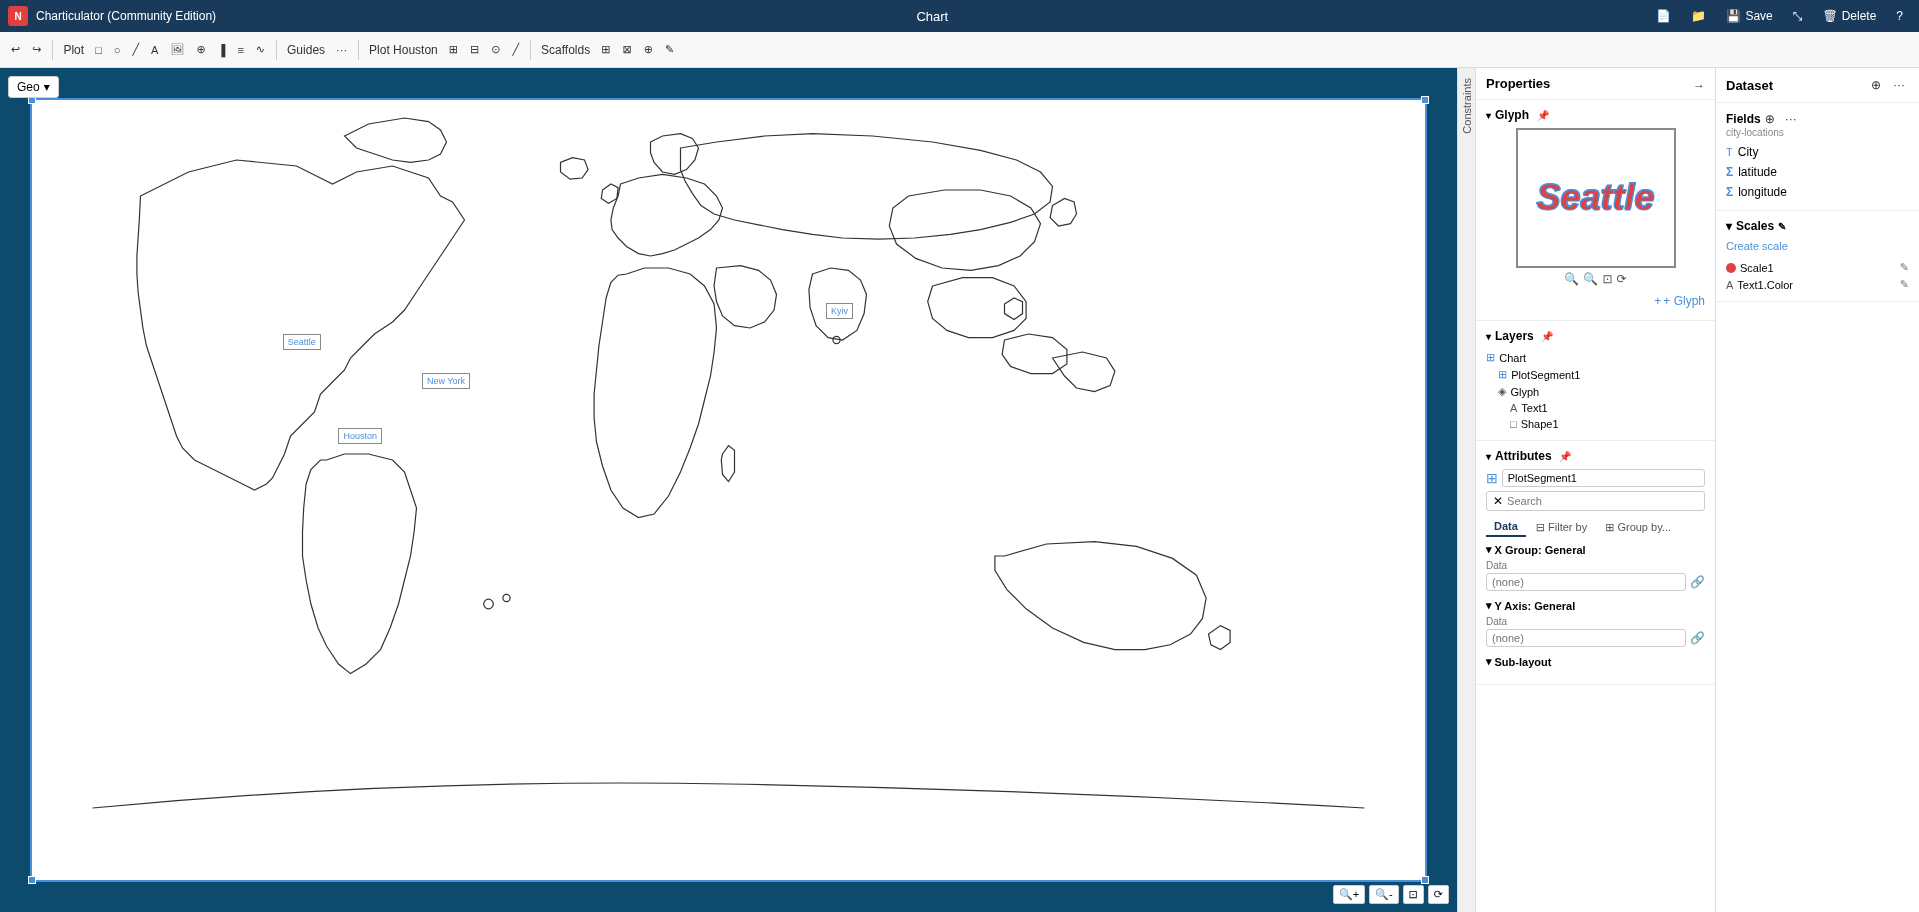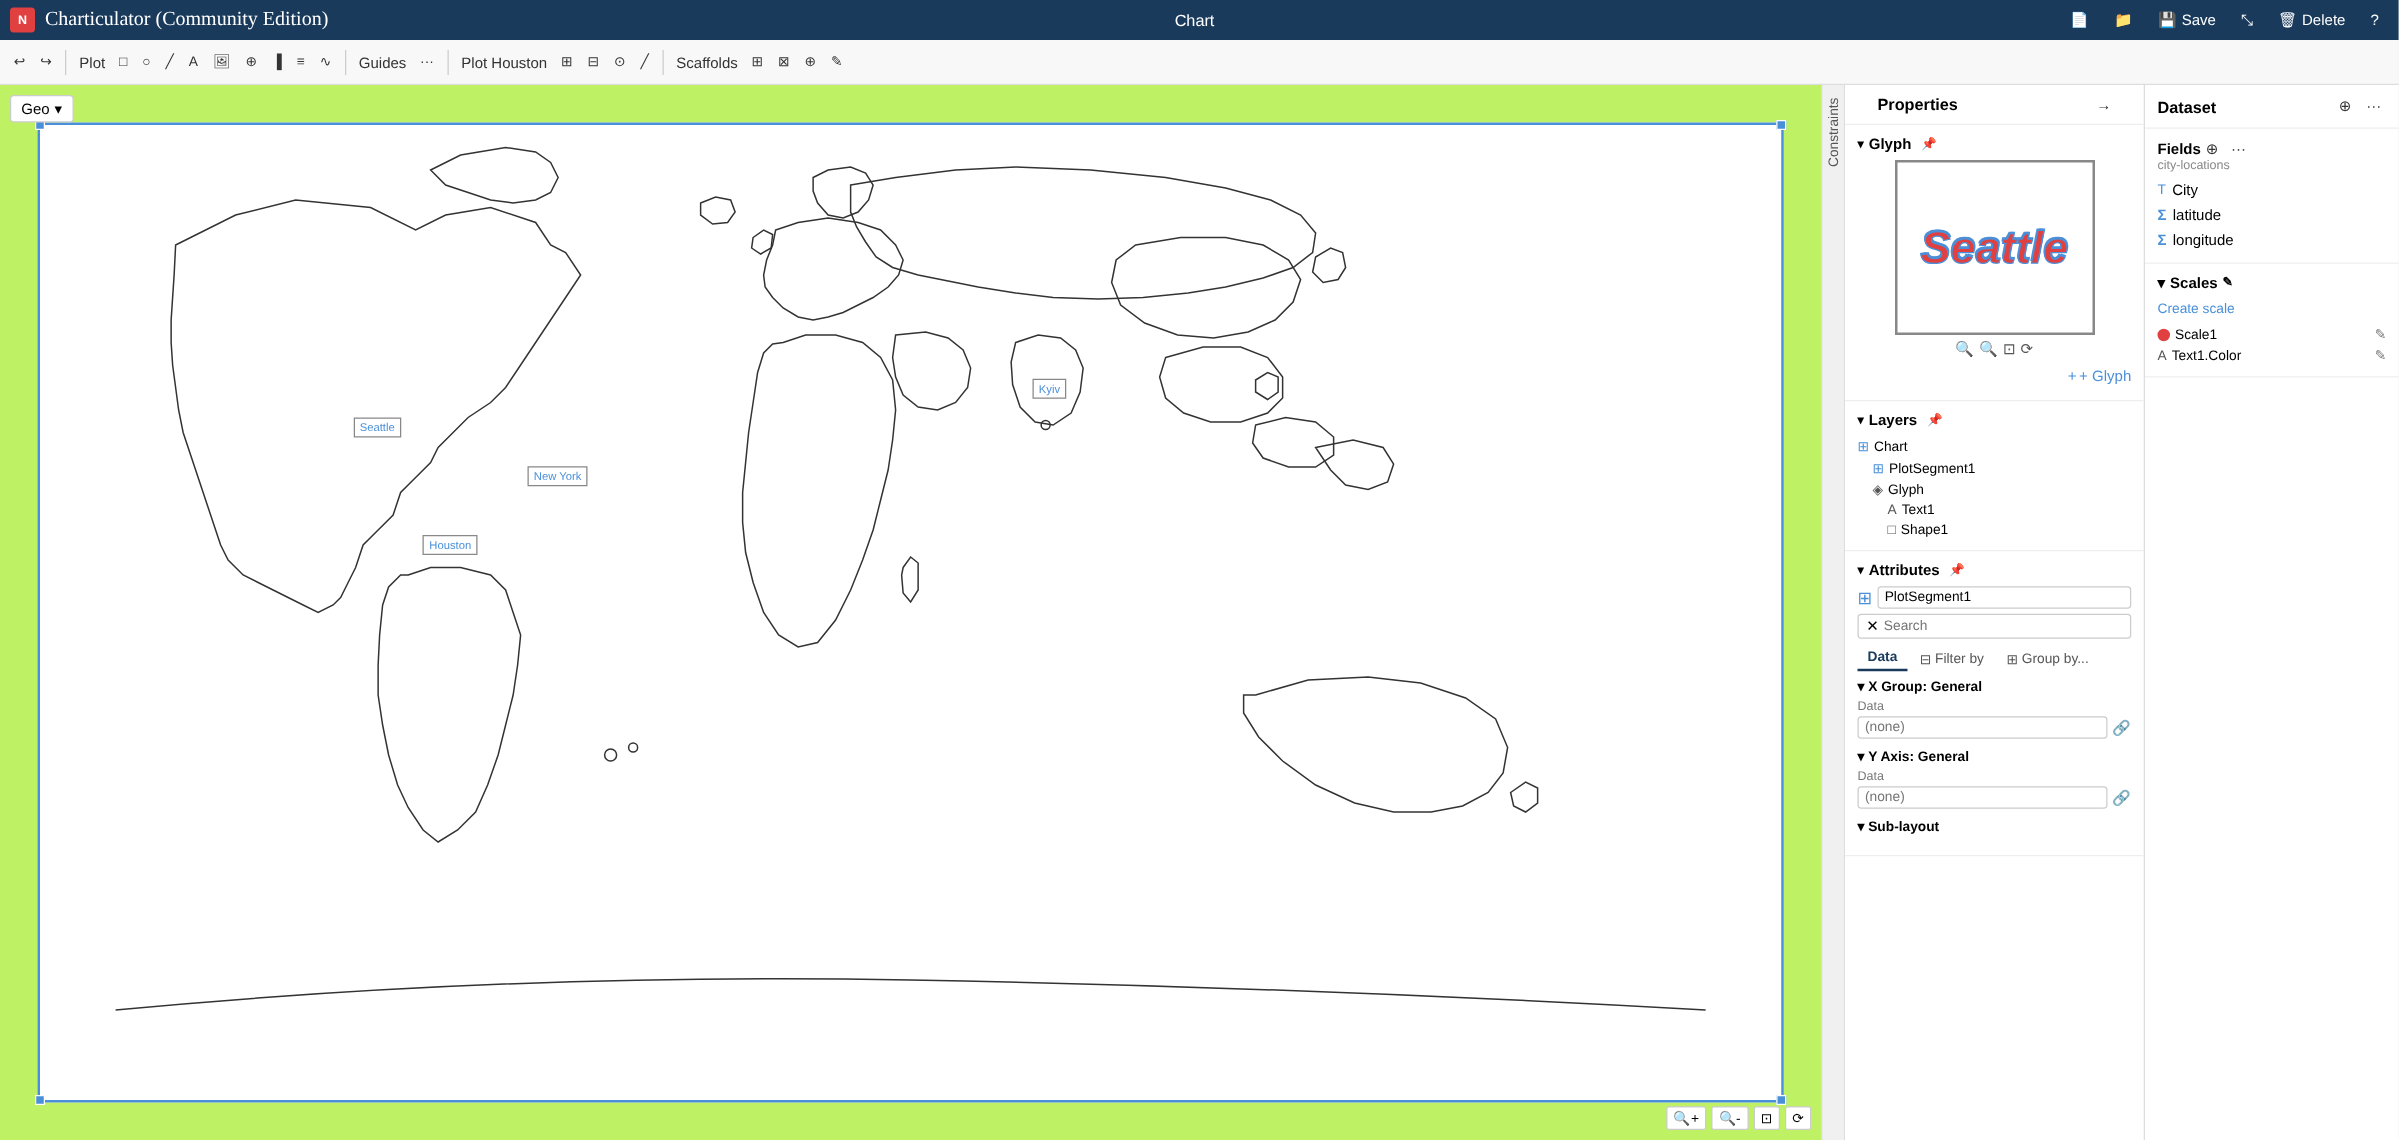--- a/index.html
+++ b/index.html
@@ -41,21 +41,21 @@
 
     
     #main {
       display: flex;
       height: calc(912px - 32px - 36px);
     }
 
     
     #canvas-area {
       flex: 1;
-      background: #bef264;
+      background: #0c4a6e;
       position: relative;
       overflow: hidden;
     }
 
     #canvas {
       position: absolute;
       top: 30px;
       left: 30px;
       right: 30px;
       bottom: 30px;
@@ -104,21 +104,21 @@
       border-left: 1px solid #ddd;
       display: flex;
       flex-direction: column;
       overflow-y: auto;
     }
 
     #properties-header {
       display: flex;
       align-items: center;
       justify-content: space-between;
-      padding: 8px 26px;
+      padding: 8px 10px;
       border-bottom: 1px solid #eee;
       font-weight: 600;
       font-size: 13px;
     }
 
     .panel-section {
       border-bottom: 1px solid #eee;
       padding: 8px 10px;
     }
     .panel-section-title {
@@ -333,21 +333,21 @@
       background: #4a90d9;
       border: 1px solid white;
     }
   </style>
 </head>
 <body>
 
 <div id="titlebar">
   <div id="titlebar-left">
     <div class="app-logo">N</div>
-    <span style="font-size:16px;font-family:Liberation Serif, serif;">Charticulator (Community Edition)</span>
+    <span style="font-size:12px;">Charticulator (Community Edition)</span>
   </div>
   <div id="titlebar-center">
     <span>Chart</span>
   </div>
   <div id="titlebar-right">
     <button class="titlebar-btn">
       <span>📄</span>
     </button>
     <button class="titlebar-btn">
       <span>📁</span>

